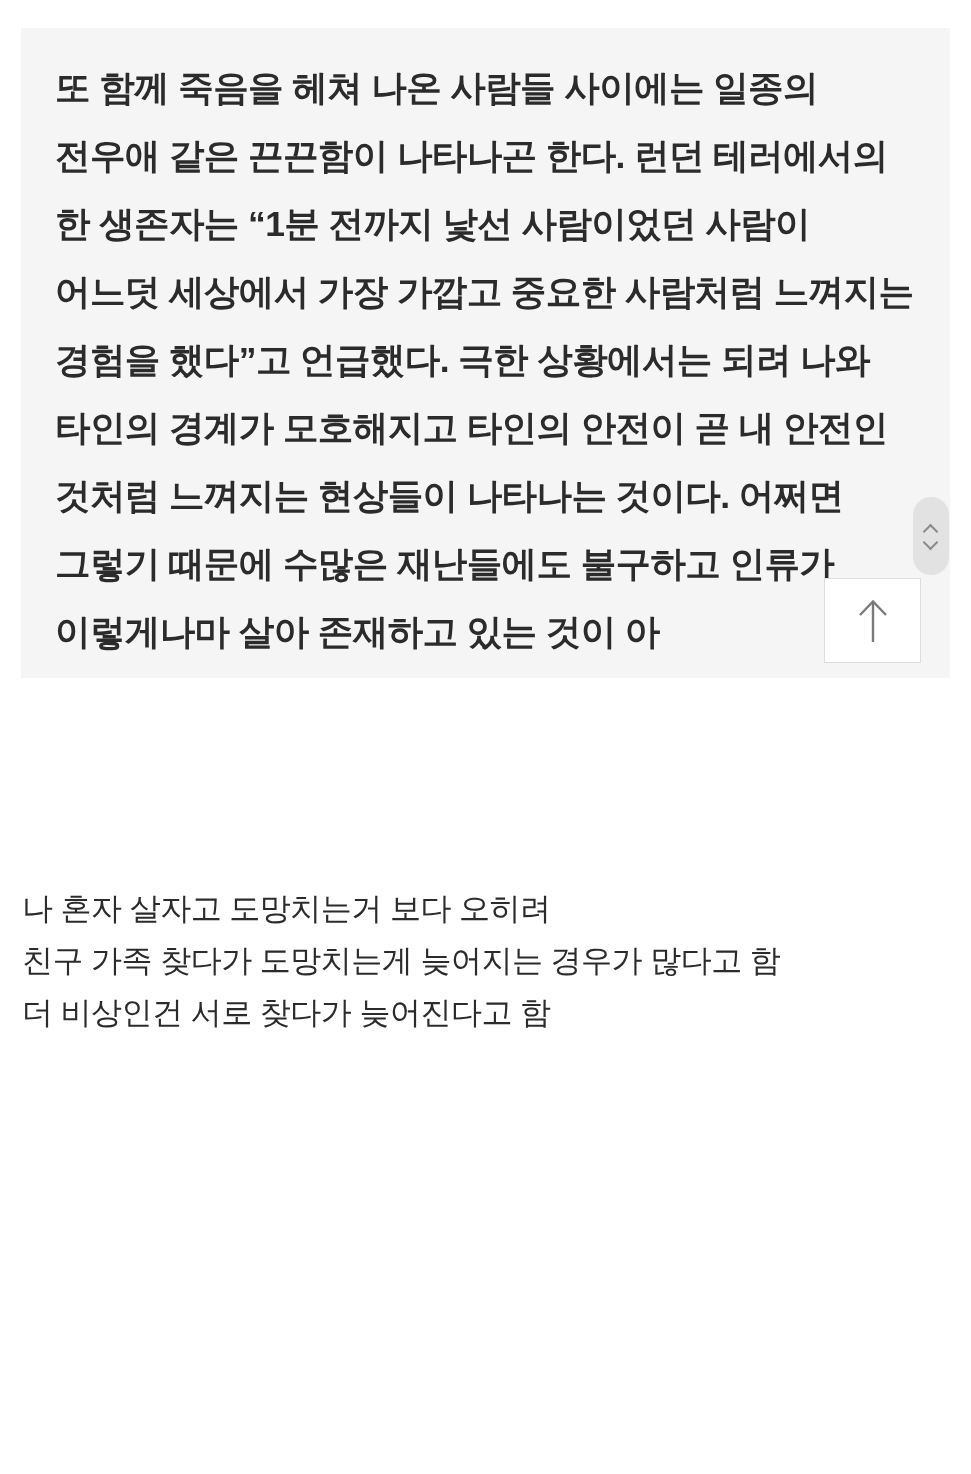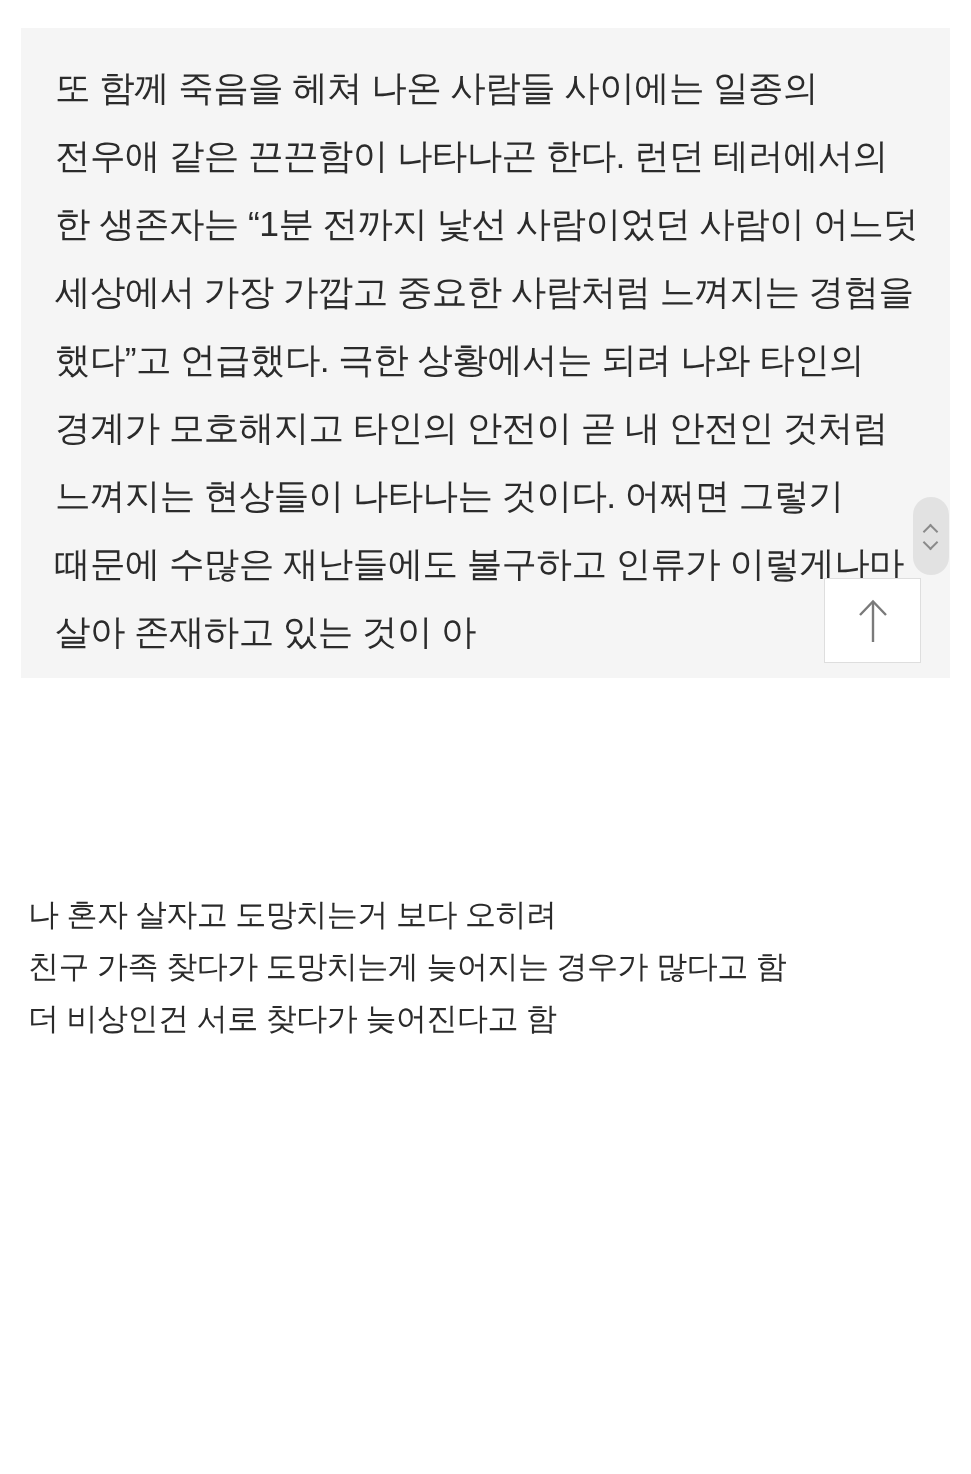--- a/index.html
+++ b/index.html
@@ -37,20 +37,21 @@
   }
 
   .article-body {
     font-size: 35.5px;
     line-height: 68px;
     letter-spacing: -0.6px;
     color: #2b2b2b;
     white-space: pre-wrap;
     word-break: keep-all;
     margin: 0;
+    font-weight: bold;
   }
 
   
   .scroll-handle {
     position: absolute;
     left: 913px;
     top: 497px;
     width: 36px;
     height: 78px;
     background: #e2e2e2;
@@ -110,21 +111,21 @@
     top: 778px;
     width: 930px;
     font-size: 31px;
     line-height: 52px;
     letter-spacing: -0.5px;
     color: #2b2b2b;
     white-space: pre-wrap;
     word-break: keep-all;
   }
   .post-text p {
-    margin: 7px;
+    margin: 1px;
   }
   .post-text p.spacer {
     height: 52px;
   }
 </style>
 </head>
 <body>
 
 <div class="page">
 

